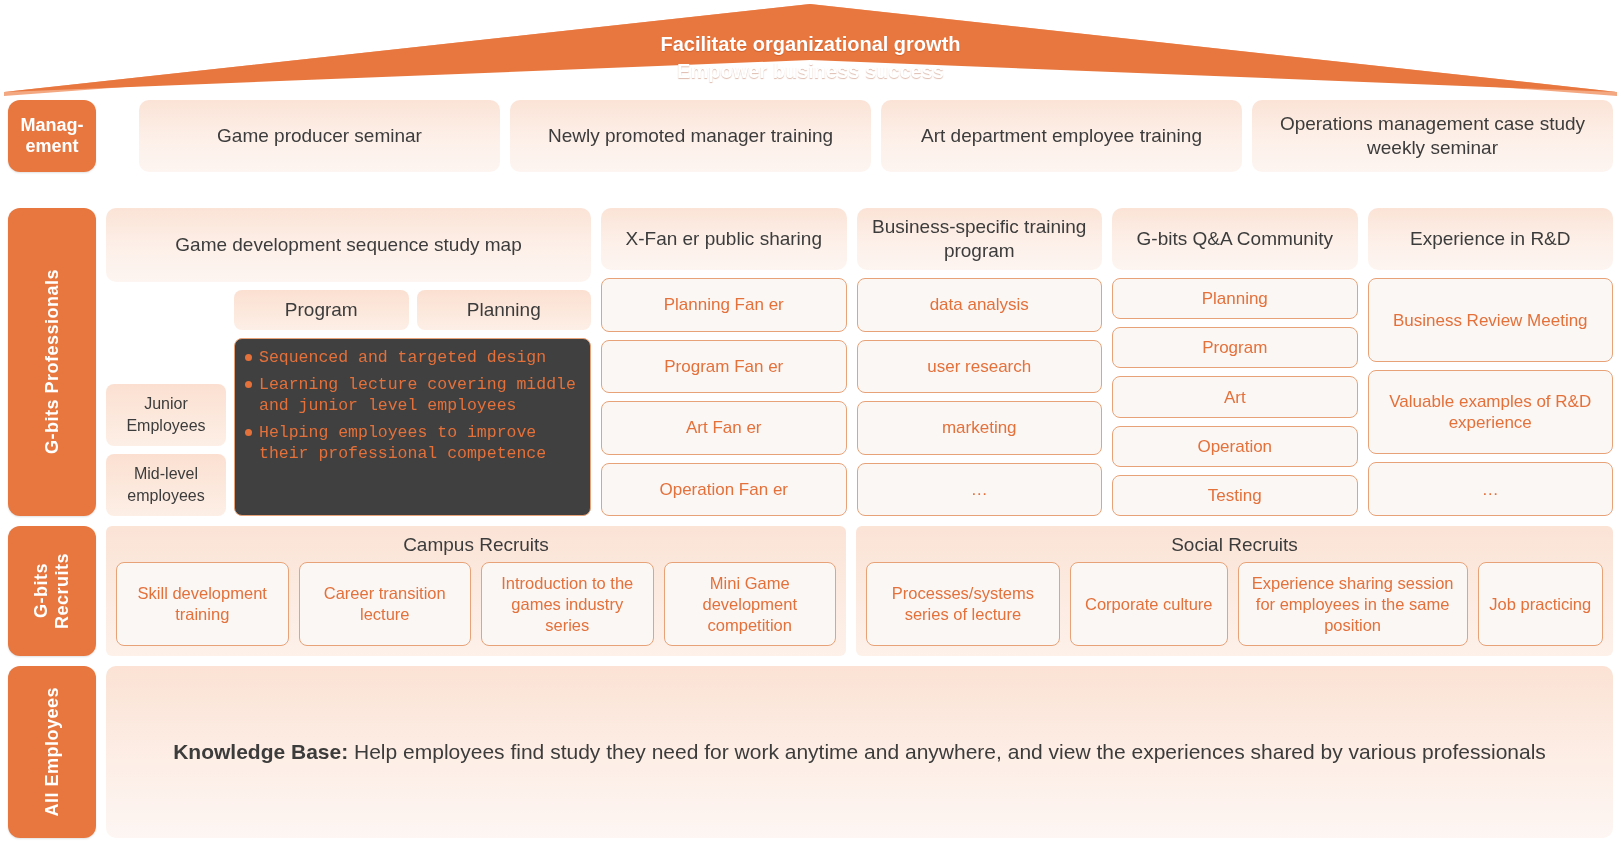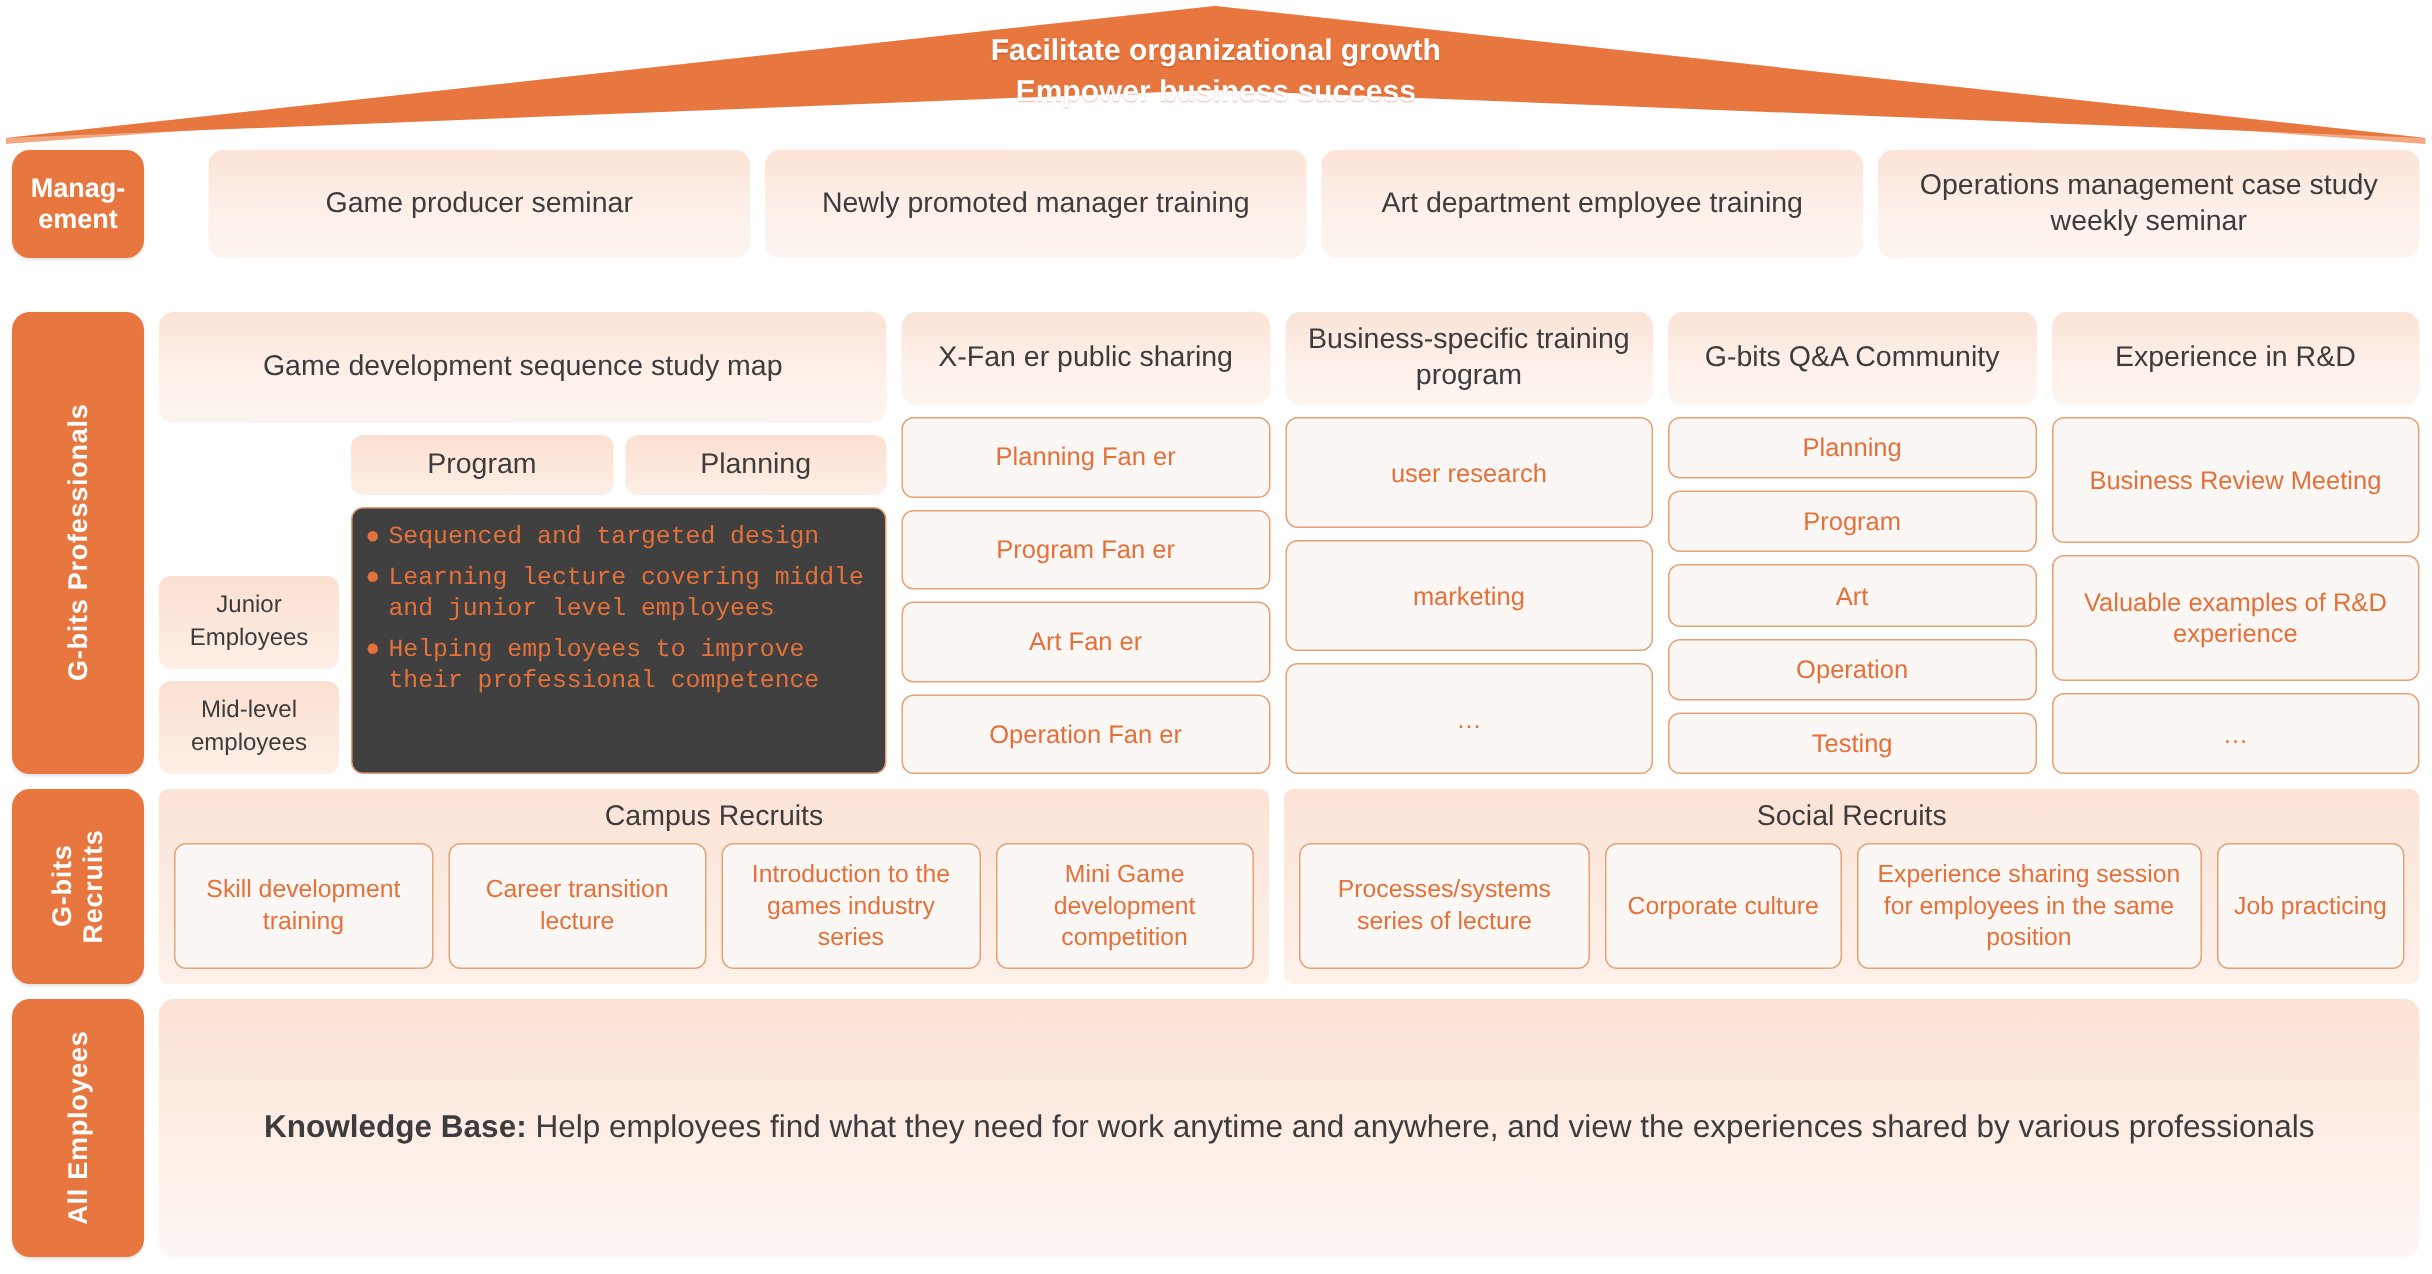--- a/index.html
+++ b/index.html
@@ -24,21 +24,21 @@
     width: 1621px;
     height: 96px;
   }
   #roof svg {
     position: absolute;
     left: 0; top: 0;
   }
   #roof .roof-text {
     position: absolute;
     left: 0;
-    top: 21px;
+    top: 31px;
     width: 1621px;
     text-align: center;
     color: #ffffff;
     font-weight: bold;
     font-size: 20px;
     line-height: 27px;
     text-shadow: 0 1px 1px rgba(160,60,20,.35);
   }
 
   
@@ -265,20 +265,21 @@
         <div class="outline">Planning Fan er</div>
         <div class="outline">Program Fan er</div>
         <div class="outline">Art Fan er</div>
         <div class="outline">Operation Fan er</div>
       </div>
     </div>
 
     <div class="col col-std">
       <div class="soft head">Business-specific training program</div>
       <div class="items">
+        <div class="outline">data analysis</div>
         <div class="outline">user research</div>
         <div class="outline">marketing</div>
         <div class="outline">…</div>
       </div>
     </div>
 
     <div class="col col-std">
       <div class="soft head">G-bits Q&amp;A Community</div>
       <div class="items">
         <div class="outline">Planning</div>
@@ -330,17 +331,17 @@
   </div>
 </div>
 
 <div class="row" id="row-all">
   <div class="band-label vertical">
     <span>All Employees</span>
   </div>
   <div class="row-body">
     <div id="knowledge-base">
       <div>
-        <b>Knowledge Base:</b><span> Help employees find what they need for work anytime and anywhere, and view the experiences shared by various professionals</span>
+        <b>Knowledge Base:</b><span> Help employees find study they need for work anytime and anywhere, and view the experiences shared by various professionals</span>
       </div>
     </div>
   </div>
 </div>
 
 </body></html>

